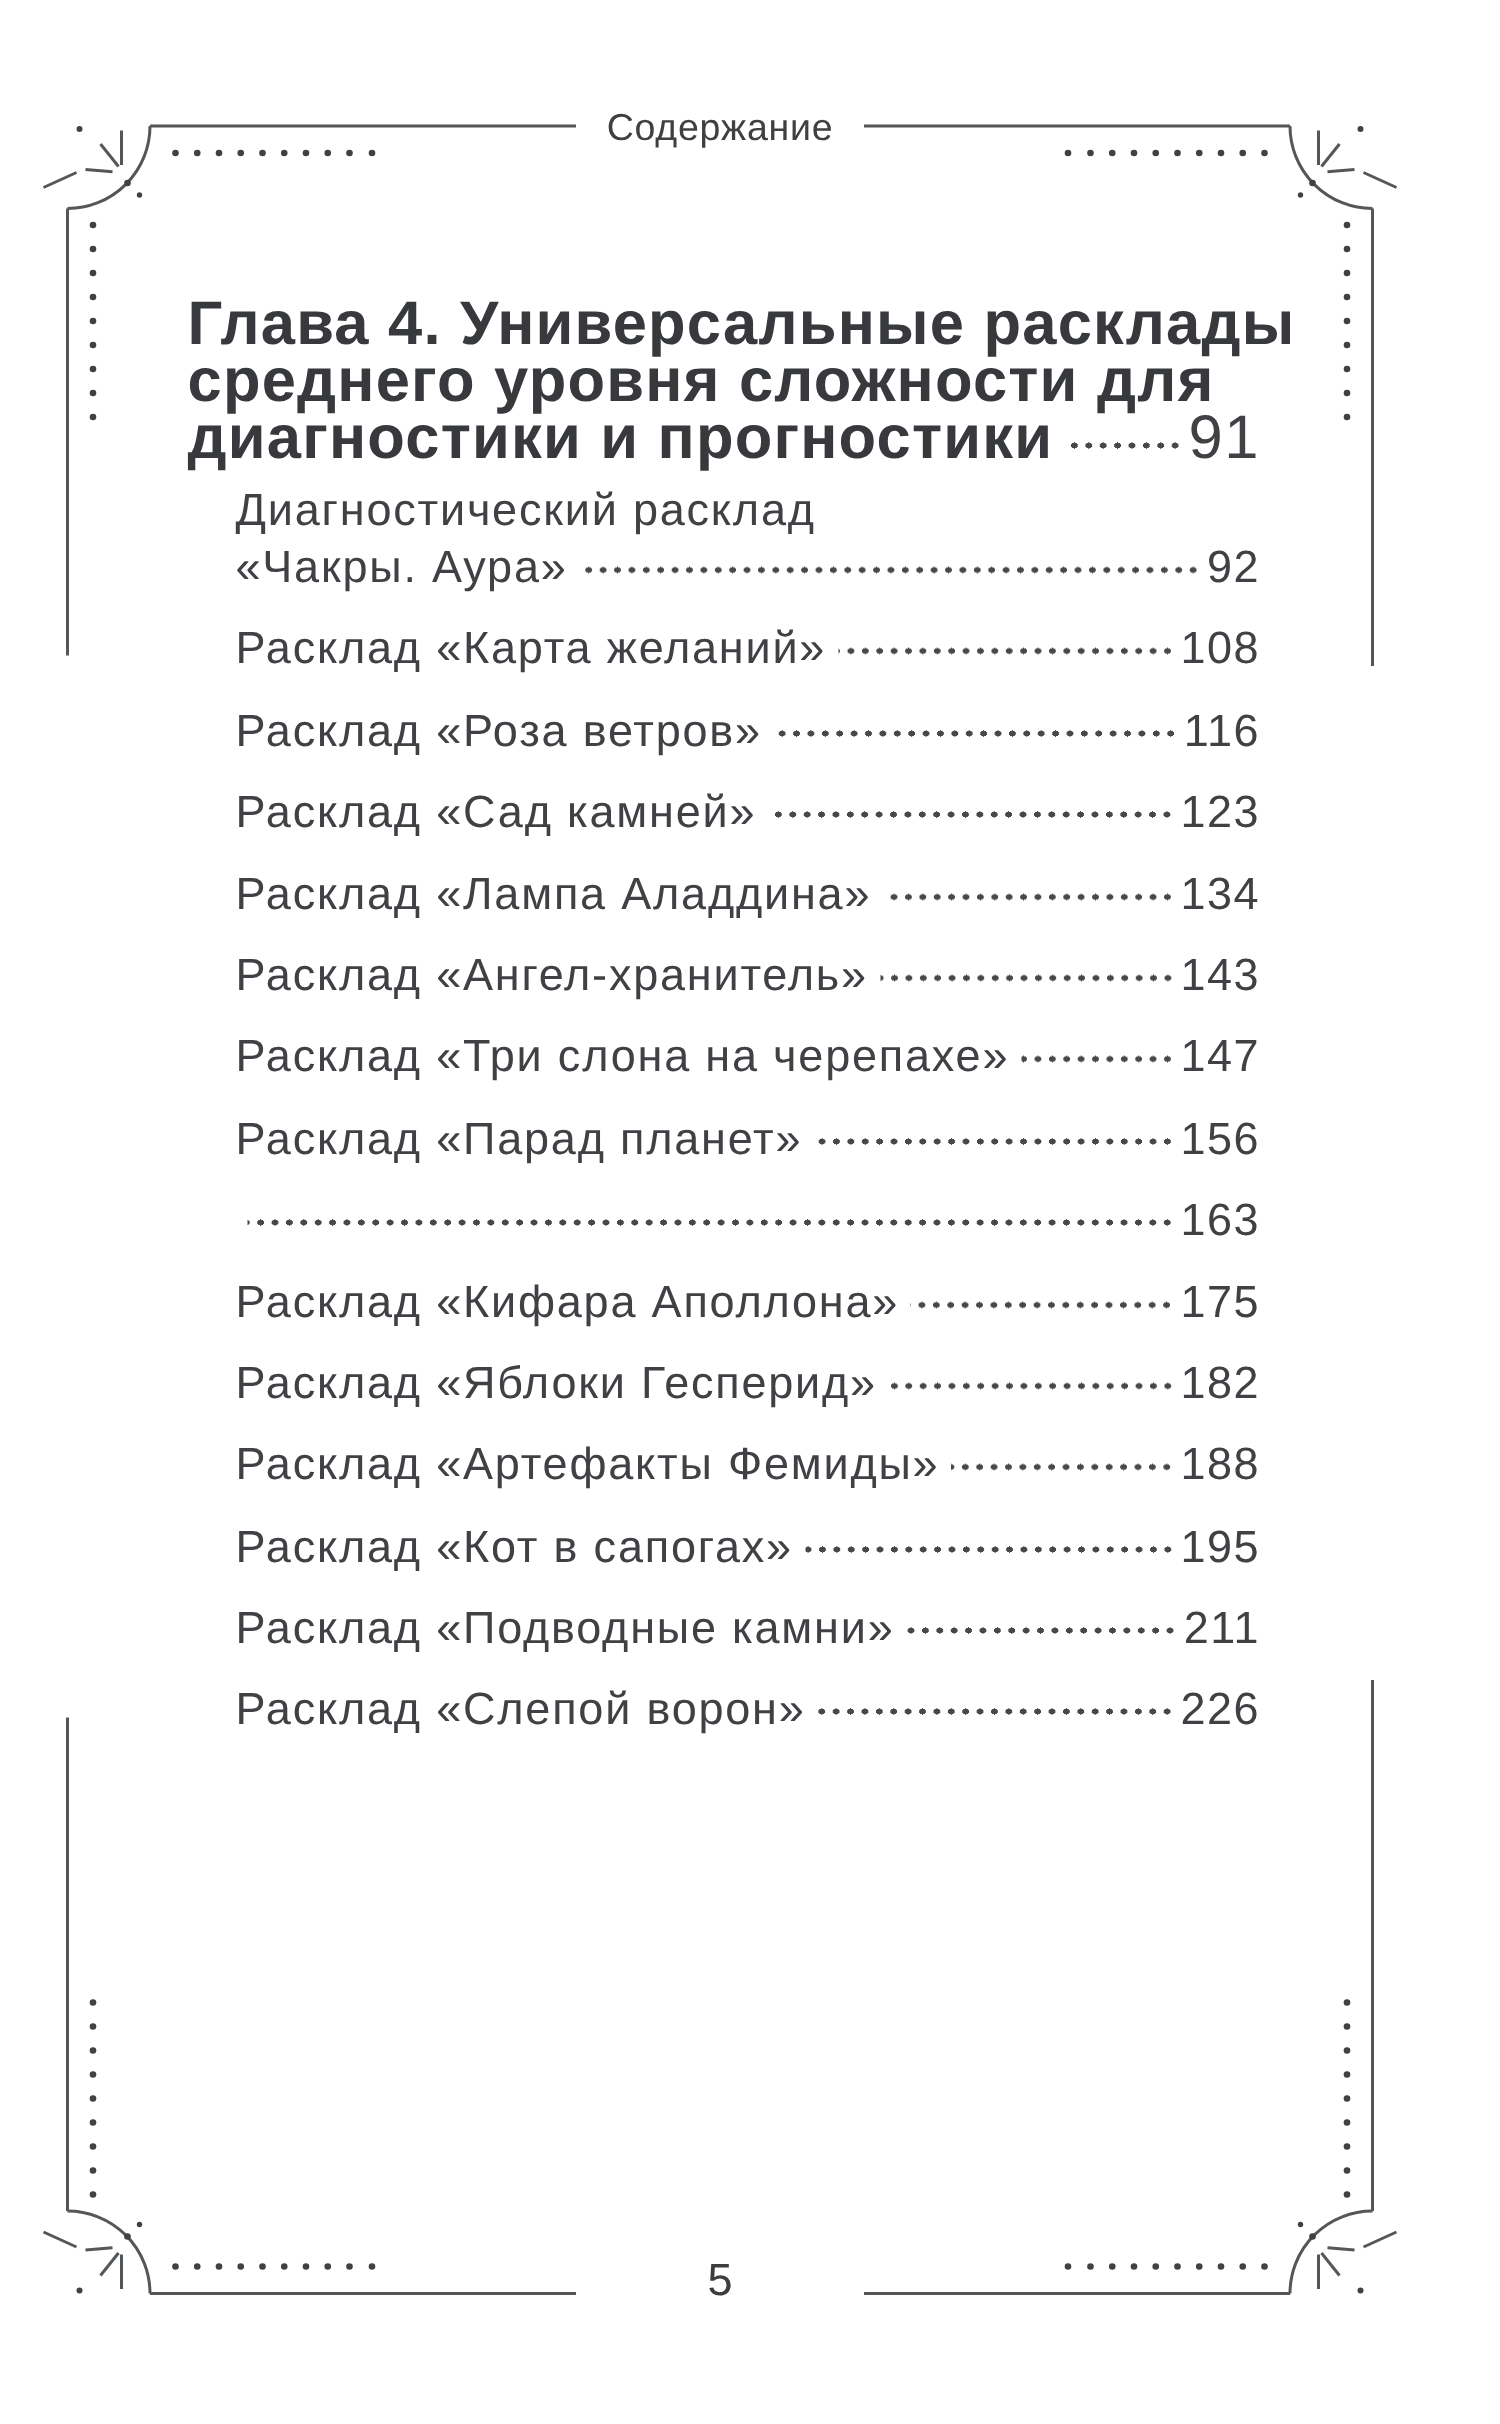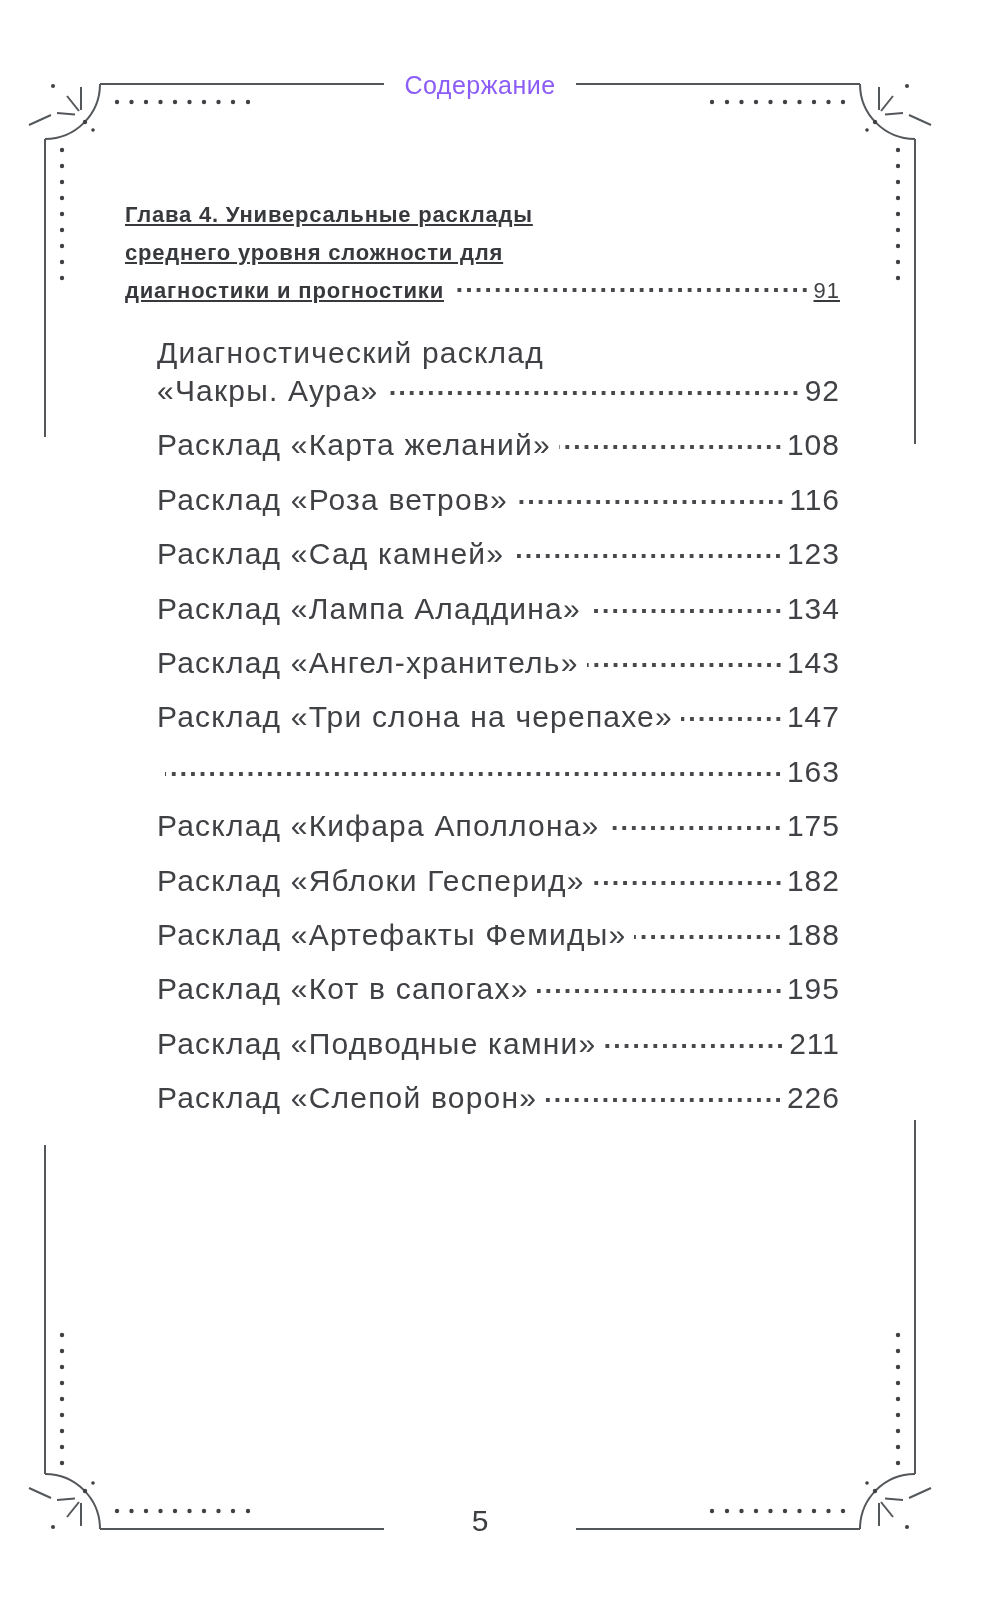--- a/index.html
+++ b/index.html
@@ -9,37 +9,37 @@
     font-family:"Liberation Sans", sans-serif;
     position:relative;
     overflow:hidden;
   }
   .frame-svg { position:absolute; left:0; top:0; }
   .frame-svg path, .frame-svg line { stroke:#54575a; stroke-width:2; fill:none; }
   .frame-svg circle { fill:#3f4144; stroke:none; }
 
   .doc-header-label {
     position:absolute; top:71px; left:480px; transform:translateX(-50%);
-    font-size:25px; color:#8b5cf6; letter-spacing:0.5px; white-space:nowrap;
+    font-size:25px; color:#404040; letter-spacing:0.5px; white-space:nowrap;
   }
   .doc-footer-number {
     position:absolute; top:1504px; left:480px; transform:translateX(-50%);
     font-size:30px; color:#3b3d40;
   }
 
   .content {
     position:absolute; left:125px; top:196px; width:715px;
     color:#3f4144;
   }
   .chapter {
-    font-size:22px; line-height:38px; font-weight:bold;
-    color:#37393c; letter-spacing:0.8px;text-decoration:underline;
+    font-size:41px; line-height:38px; font-weight:bold;
+    color:#37393c; letter-spacing:0.8px;
   }
   .toc-list {
-    margin-top:24px; margin-left:32px;
+    margin-top:12px; margin-left:32px;
     font-size:30px; line-height:38px; letter-spacing:1.2px;
   }
   .toc-entry { margin-top:16.4px; }
   .toc-entry:first-child { margin-top:0; }
 
   .leader-row { display:flex; align-items:baseline; }
   .leader-row .t { white-space:nowrap; }
   .leader-row .dots { flex:1 1 auto; position:relative; margin-left:6px; margin-right:2px; min-width:20px; }
   .leader-row .dots::after {
     content:""; position:absolute; left:2px; right:2px; bottom:5px; height:6px;
@@ -164,20 +164,27 @@
   </div>
 
   <div class="toc-entry">
     <div class="leader-row">
       <span class="t">Расклад «Три слона на черепахе»</span>
       <span class="dots"></span>
       <span class="n">147</span>
     </div>
   </div>
 
+  <div class="toc-entry">
+    <div class="leader-row">
+      <span class="t">Расклад «Парад планет»</span>
+      <span class="dots"></span>
+      <span class="n">156</span>
+    </div>
+  </div>
 
   <div class="toc-entry">
     <div class="leader-row">
       <span class="dots"></span>
       <span class="n">163</span>
     </div>
   </div>
 
 
   <div class="toc-entry">

